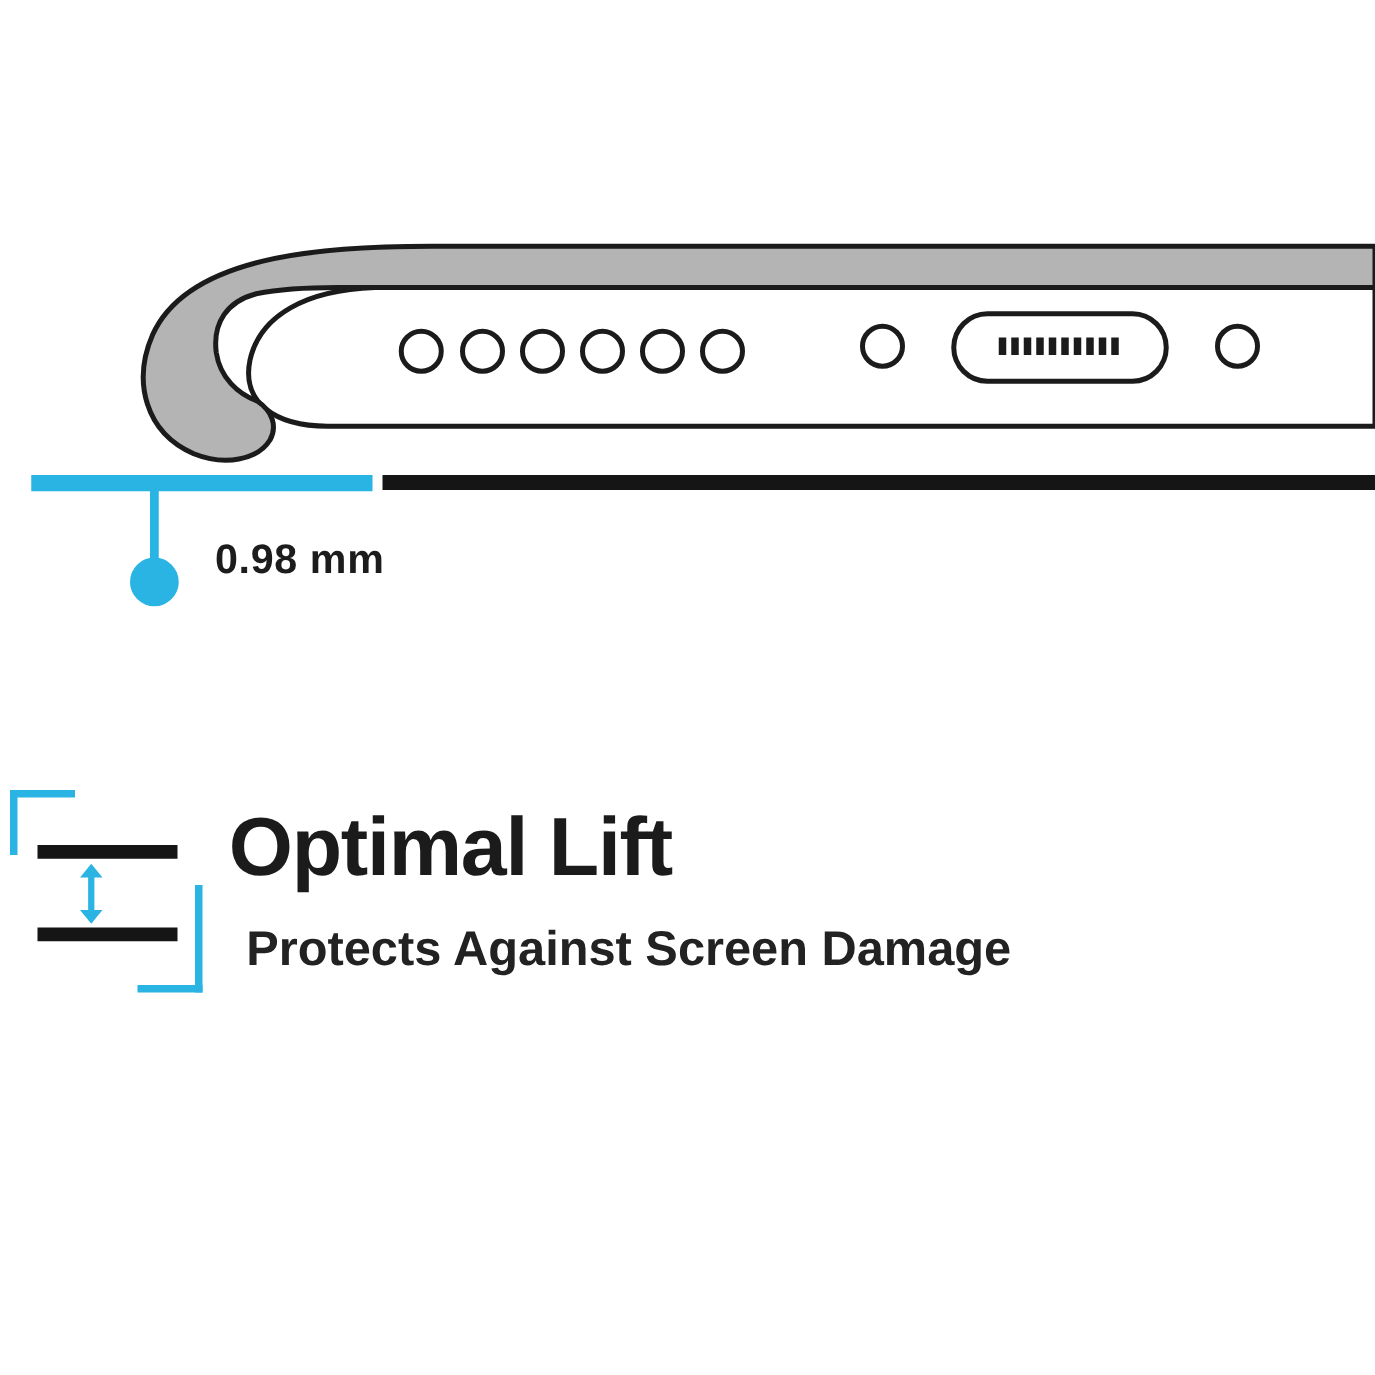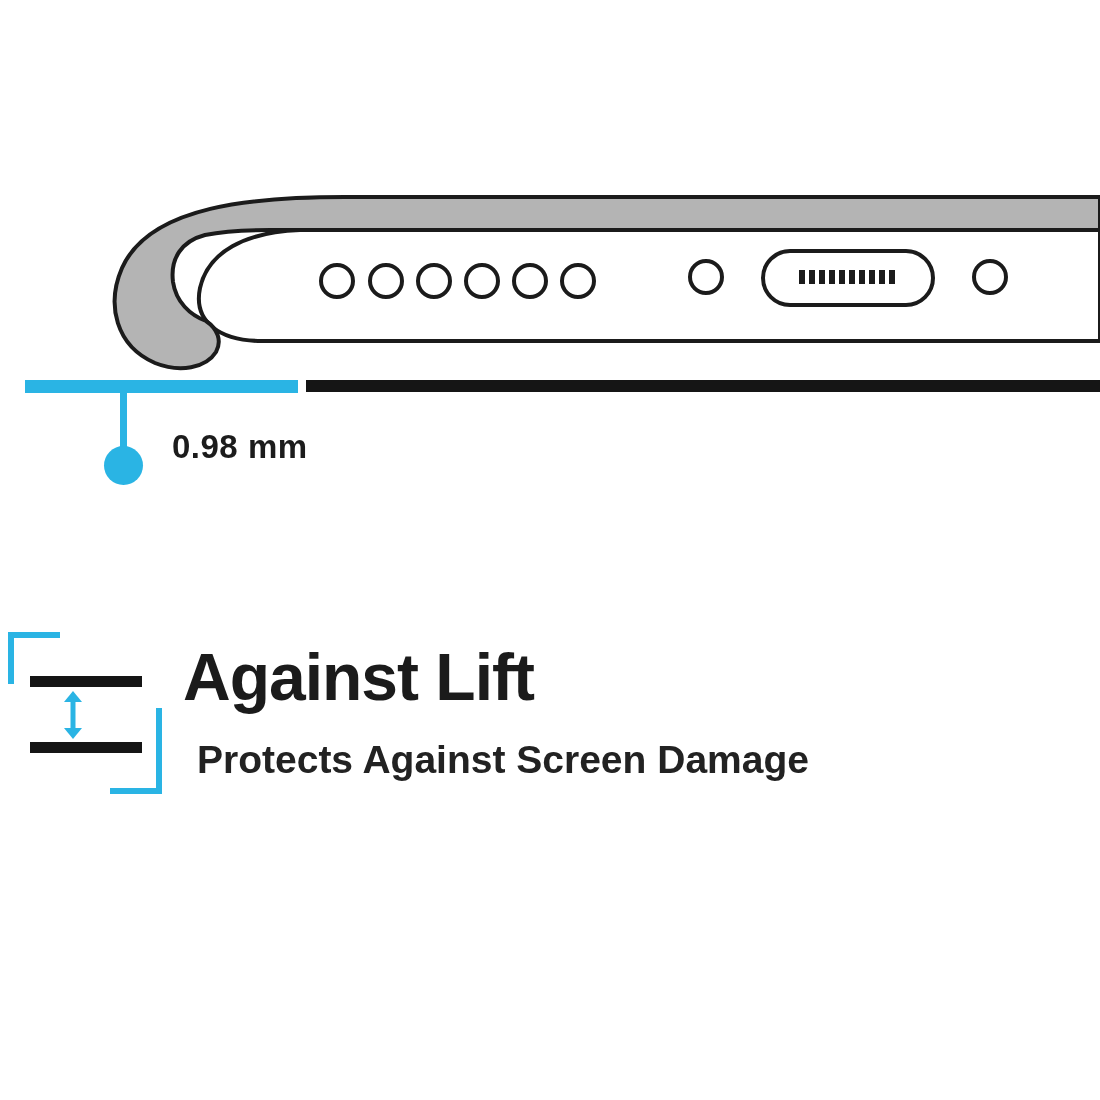--- a/index.html
+++ b/index.html
@@ -166,17 +166,17 @@
       <div class="abs bracket-tl"></div>
       <div class="abs plate-top"></div>
       <svg class="arrow-svg" viewBox="0 0 26 48" xmlns="http://www.w3.org/2000/svg">
         <line x1="13" y1="8" x2="13" y2="40" stroke="#2ab4e4" stroke-width="5"></line>
         <polygon points="13,0 4,11 22,11" fill="#2ab4e4"></polygon>
         <polygon points="13,48 4,37 22,37" fill="#2ab4e4"></polygon>
       </svg>
       <div class="abs plate-bottom"></div>
       <div class="abs bracket-br"></div>
     </div>
-    <h1 class="abs feature-title">Against Lift</h1>
+    <h1 class="abs feature-title">Optimal Lift</h1>
     <p class="abs feature-subtitle">Protects Against Screen Damage</p>
   </div>
 
 </div>
 
 </body></html>

